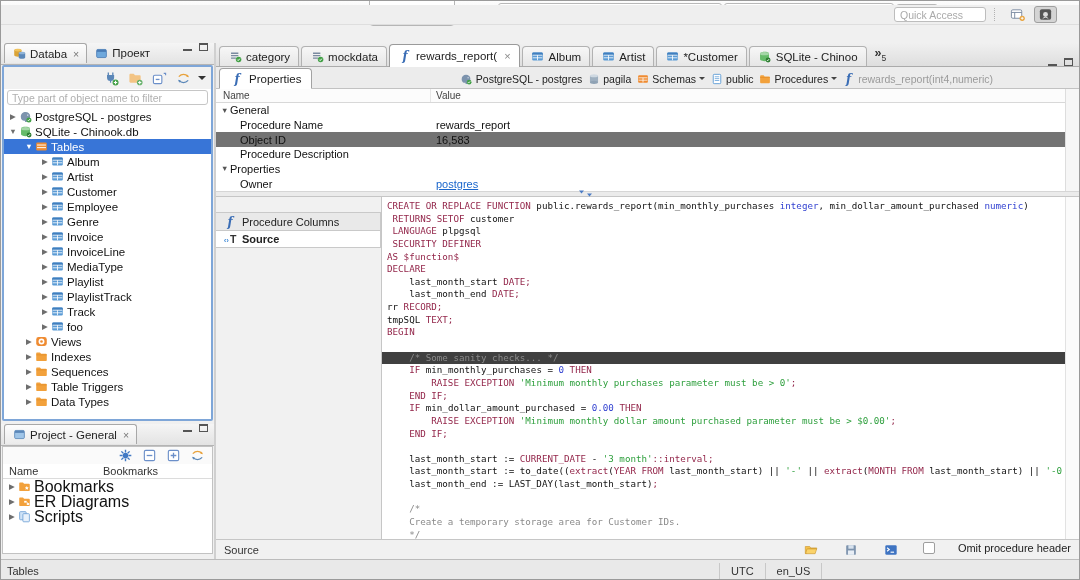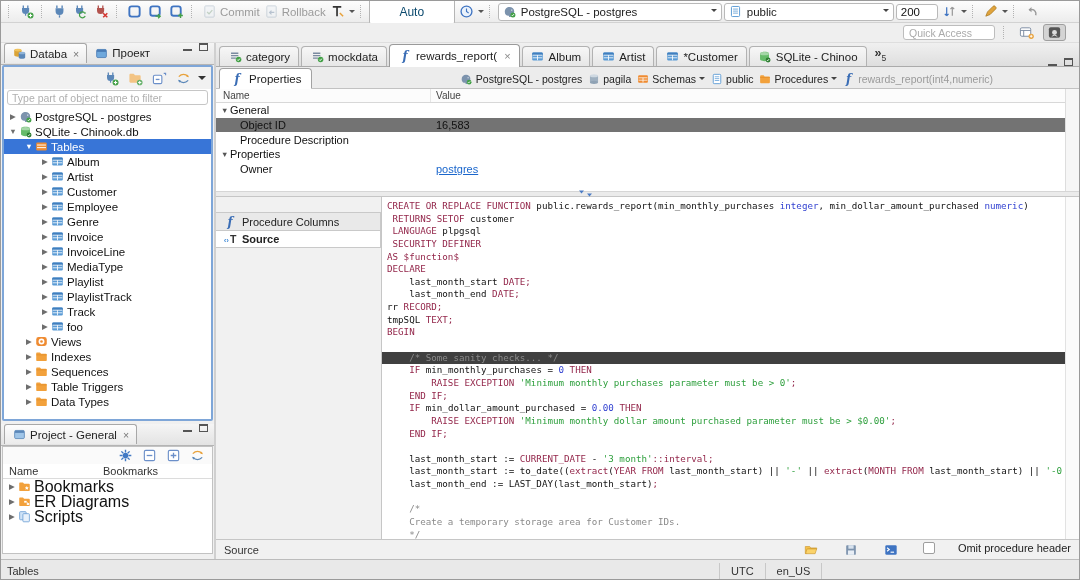--- a/index.html
+++ b/index.html
@@ -17,21 +17,21 @@
   .tbi svg{width:15px;height:15px}
   .tbbtn{display:inline-flex;align-items:center;flex:none}
   .tbtxt{font-size:11.5px;color:#9b9b9b;margin-left:1px}
   .caret{width:0;height:0;border:3.5px solid transparent;border-top-color:#555;margin:3px 0 0 2px}
   .autobtn{width:86px;height:29px;background:#fff;border:1px solid #b5b5b5;border-radius:4px;font-size:12px;display:inline-flex;align-items:center;justify-content:center;color:#0c4a6e;flex:none}
   .combo{height:18px;background:#fff;border:1px solid #b9b9b9;border-radius:3px;display:inline-flex;align-items:center;padding:0 4px;font-size:11.5px;color:#222;gap:4px;flex:none}
   .cbcaret{margin-left:auto;width:0;height:0;border:3.5px solid transparent;border-top-color:#444}
   .c-conn{width:224px}
   .c-schema{width:170px}
   .fetch{width:42px;height:16px;border:1px solid #b9b9b9;border-radius:3px;font-size:11.5px;padding:0 4px;font-family:inherit;color:#111}
-  .tb2{position:absolute;left:0;top:22px;right:0;height:20px;background:#efefef;border-bottom:1px solid #dedede;display:flex;justify-content:flex-end;align-items:center;padding:0 13px;gap:5px}
+  .tb2{position:absolute;left:0;top:4px;right:0;height:20px;background:#efefef;border-bottom:1px solid #dedede;display:flex;justify-content:flex-end;align-items:center;padding:0 22px;gap:5px}
   .qa{width:92px;height:15px;border:1px solid #bdbdbd;border-radius:3px;font-size:10.5px;padding:0 5px;color:#333;background:#fff}
   .qa::placeholder{color:#aaa}
   .persp{width:23px;height:17px;display:inline-flex;align-items:center;justify-content:center;border-radius:3px}
   .persp.active{background:#d4d4d4;border:1px solid #9f9f9f}
   
   .vhdr{position:absolute;background:linear-gradient(#f5f5f5,#e3e3e3);border-bottom:1px solid #b4b4b4;display:flex;align-items:flex-start;padding-left:3px}
   .vtab{height:20px;display:inline-flex;align-items:center;gap:4px;padding:0 7px;font-size:11.5px;color:#222;white-space:nowrap}
   .vtab.active{background:linear-gradient(#fdfdfd,#ebebeb);border:1px solid #a8a8a8;border-bottom:none;border-radius:3px 3px 0 0}
   .vclose{font-size:10.5px;color:#777;margin-left:2px}
   .winbtns{margin-left:auto;display:flex;gap:7px;padding-right:6px;align-items:center}
@@ -810,20 +810,26 @@
       <span class="phval">Value</span>
     </div>
     <div id="prows">
         <div class="prow">
           <span class="pname">
             <span class="garr">▼</span>
             <span class="">General</span>
           </span>
           <span class="pval"></span>
         </div>
+        <div class="prow">
+          <span class="pname">
+            <span class="pindent">Procedure Name</span>
+          </span>
+          <span class="pval">rewards_report</span>
+        </div>
         <div class="prow sel2">
           <span class="pname">
             <span class="pindent">Object ID</span>
           </span>
           <span class="pval">16,583</span>
         </div>
         <div class="prow">
           <span class="pname">
             <span class="pindent pbold">Procedure Description</span>
           </span>

